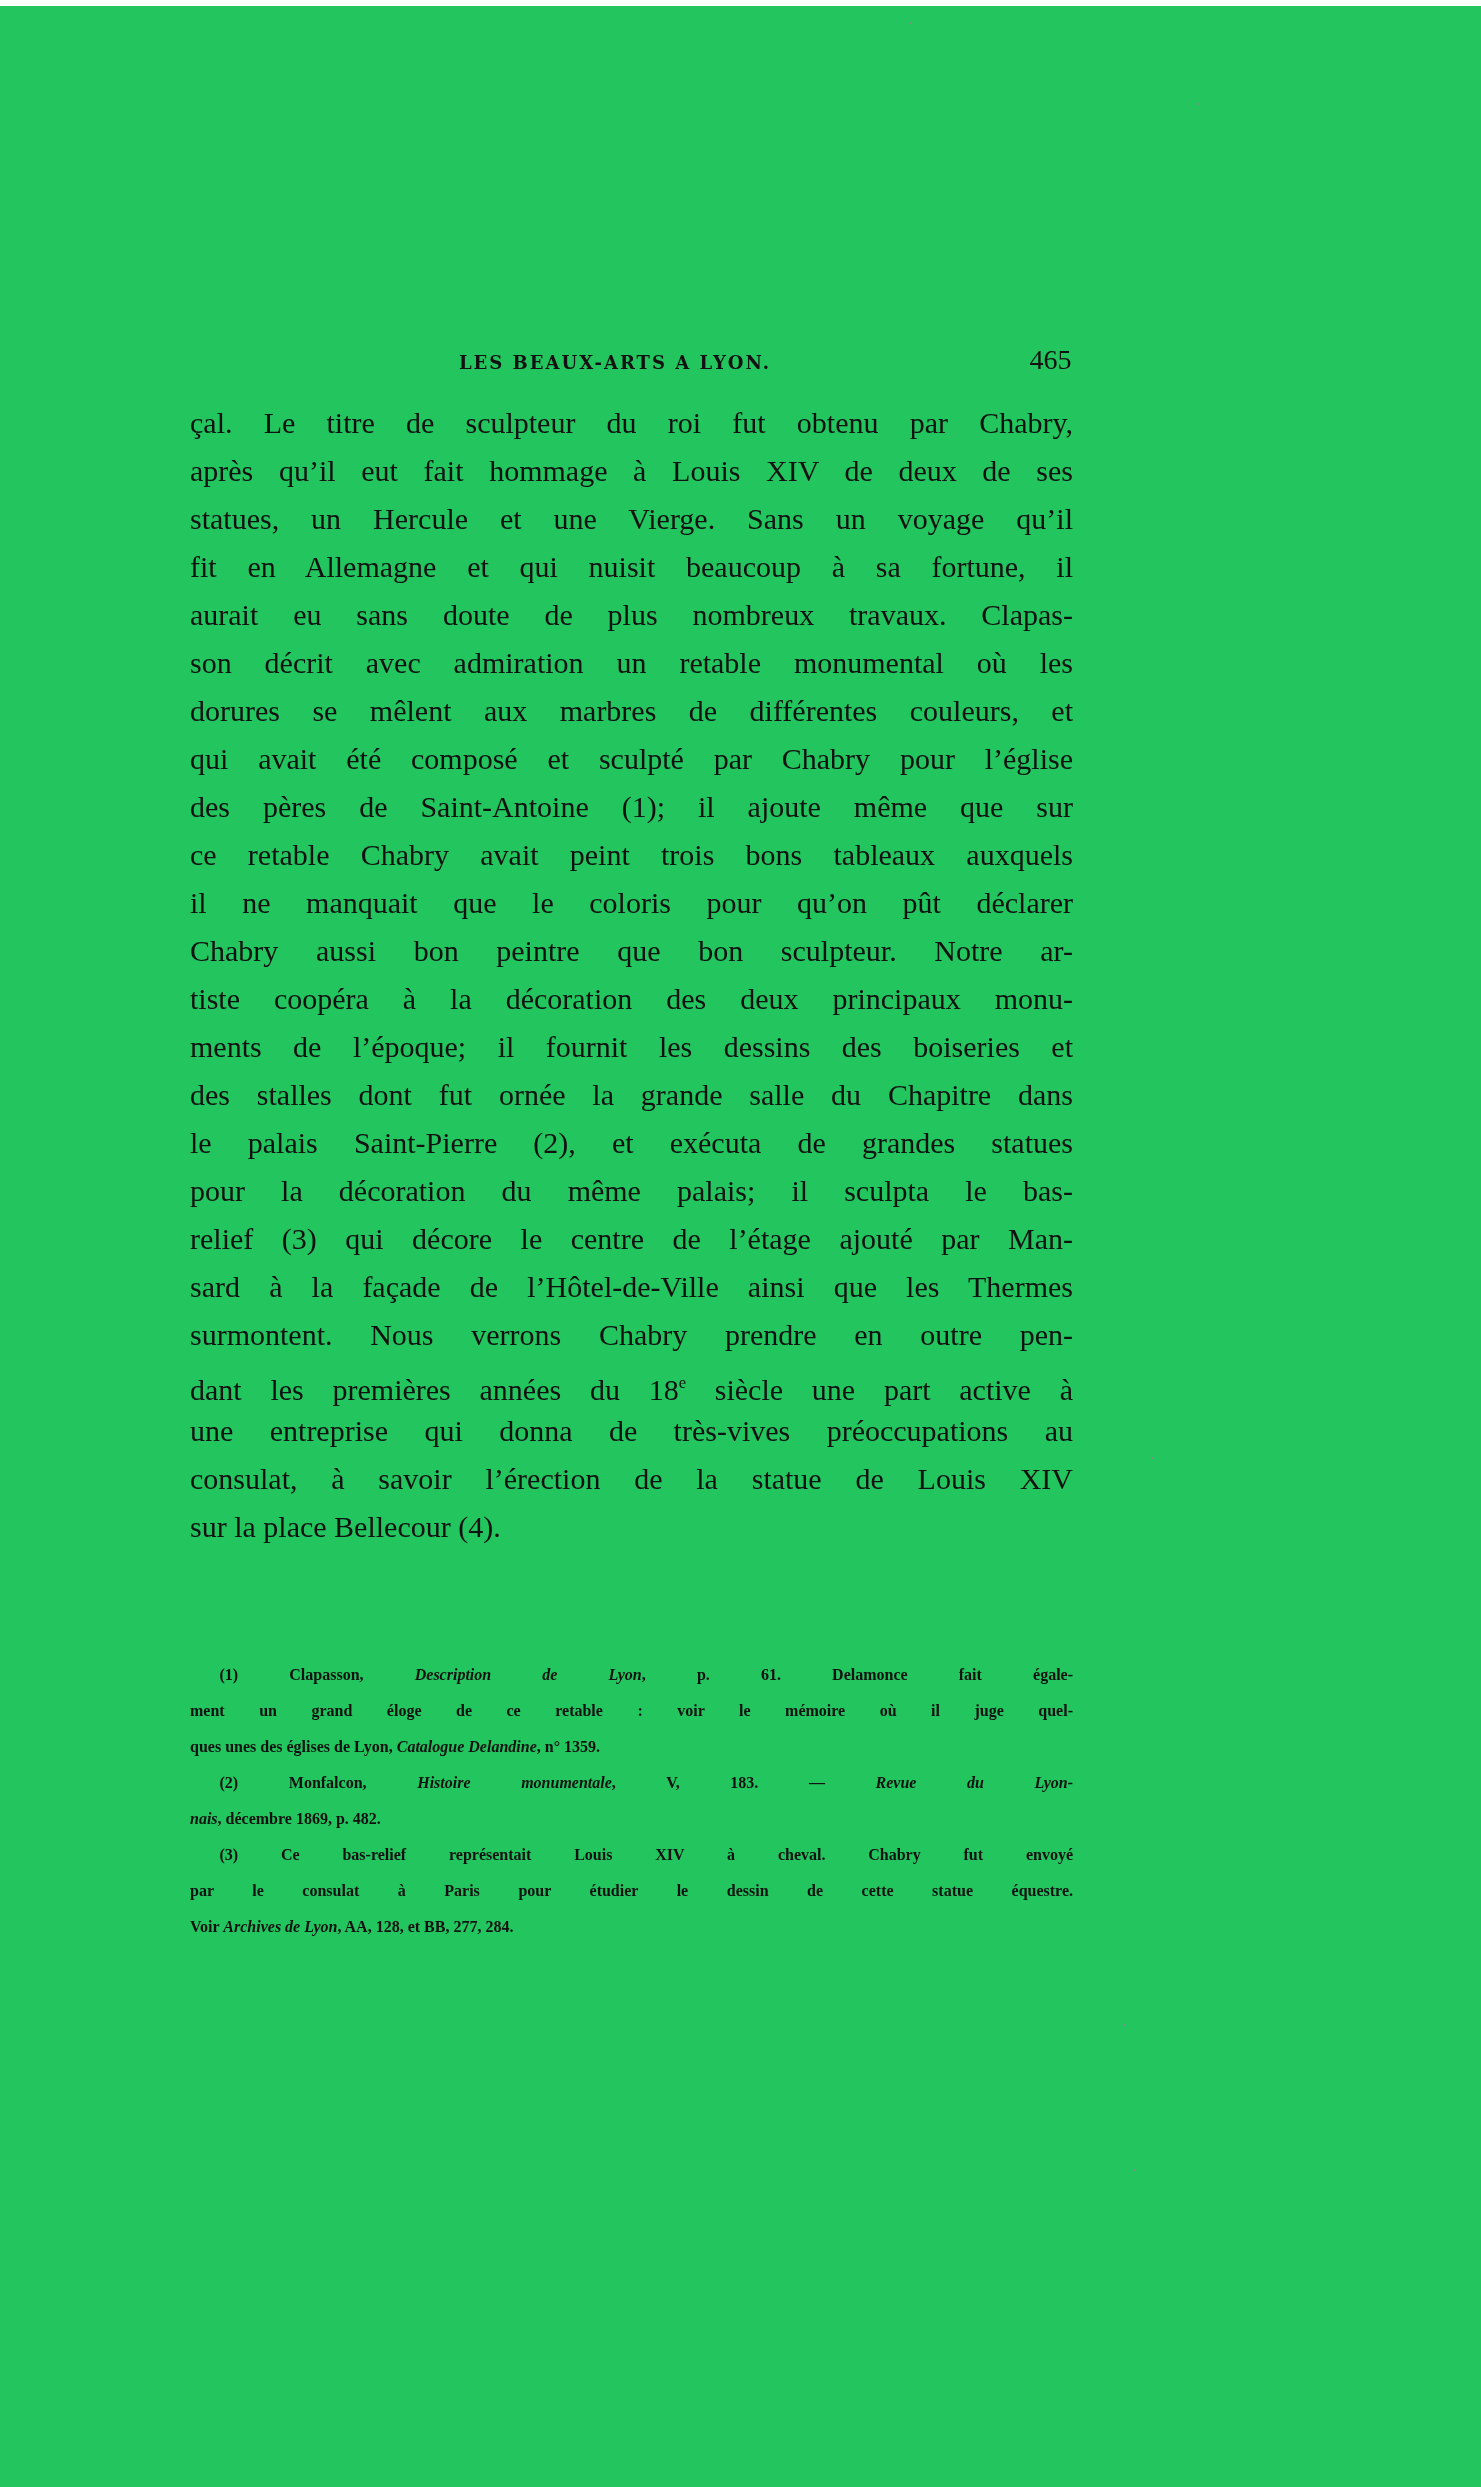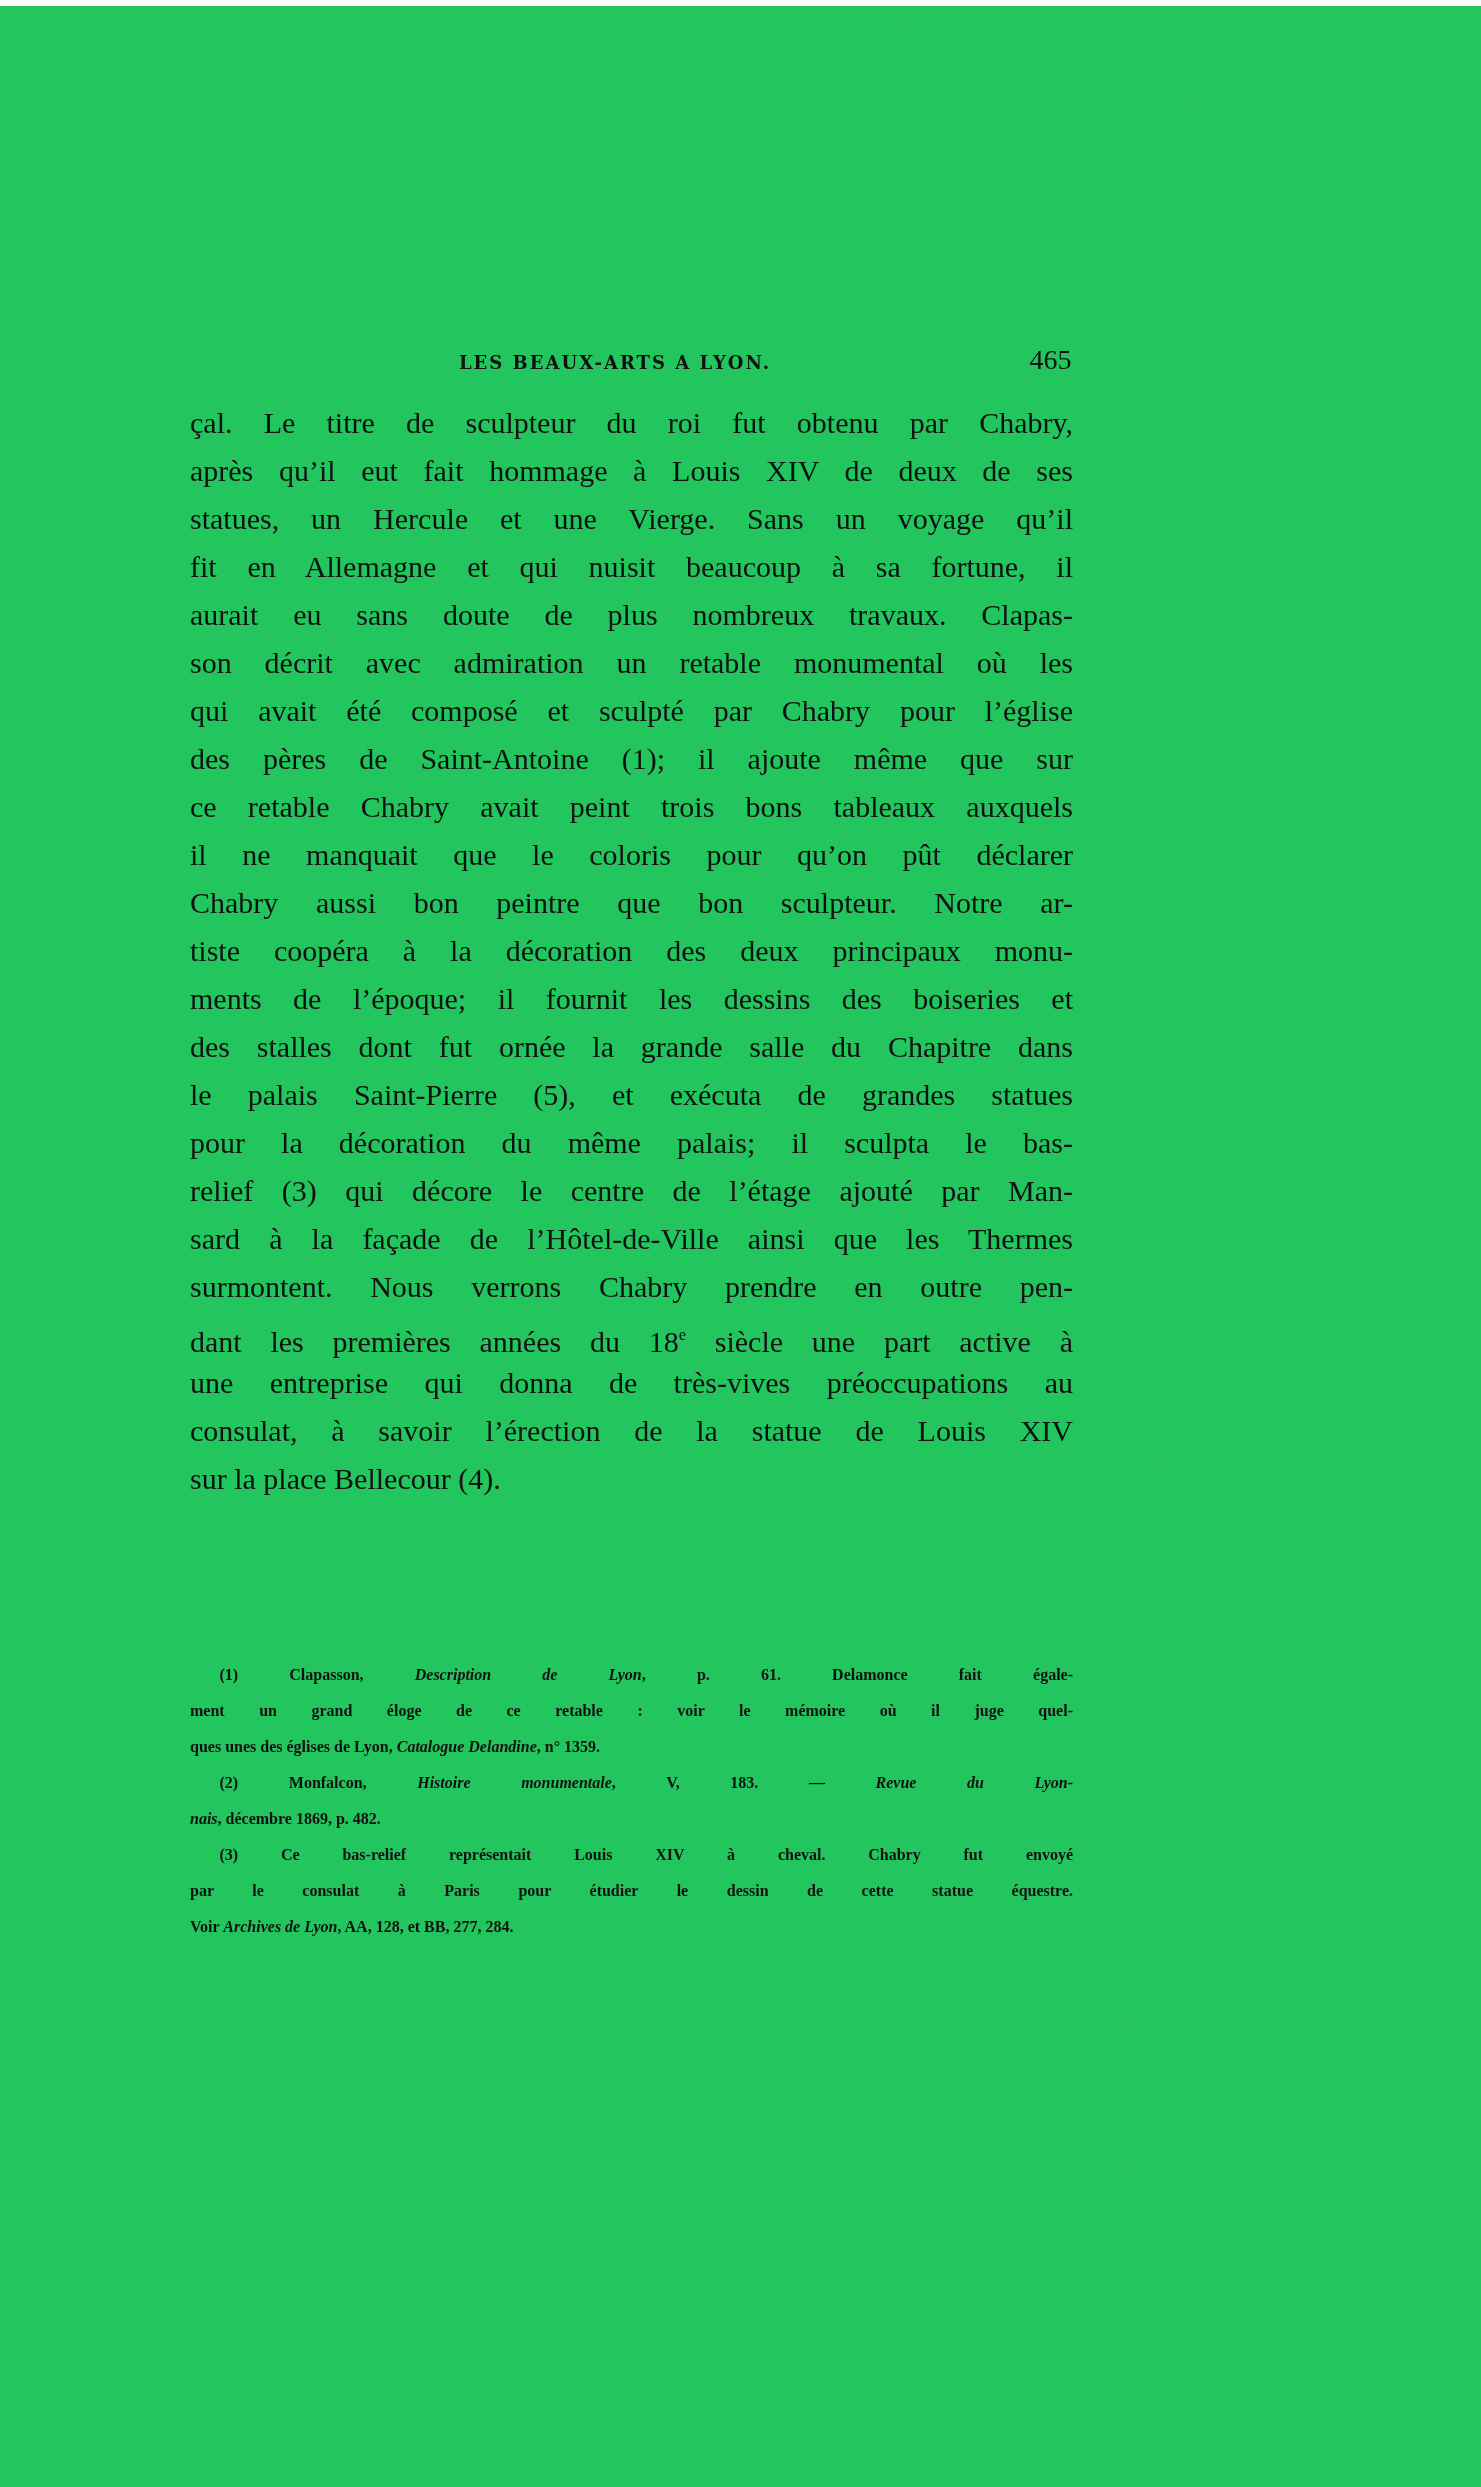--- a/index.html
+++ b/index.html
@@ -29,29 +29,30 @@
     <div class="page-number">465</div>
   </div>
 
   <div class="body-text">
     <div class="line" style="white-space: nowrap;">çal. Le titre de sculpteur du roi fut obtenu par Chabry,</div>
     <div class="line" style="white-space: nowrap;">après qu’il eut fait hommage à Louis XIV de deux de ses</div>
     <div class="line" style="white-space: nowrap;">statues, un Hercule et une Vierge. Sans un voyage qu’il</div>
     <div class="line" style="white-space: nowrap;">fit en Allemagne et qui nuisit beaucoup à sa fortune, il</div>
     <div class="line" style="white-space: nowrap;">aurait eu sans doute de plus nombreux travaux. Clapas-</div>
     <div class="line" style="white-space: nowrap;">son décrit avec admiration un retable monumental où les</div>
+    <div class="line" style="white-space: nowrap;">dorures se mêlent aux marbres de différentes couleurs, et</div>
     <div class="line" style="white-space: nowrap;">qui avait été composé et sculpté par Chabry pour l’église</div>
     <div class="line" style="white-space: nowrap;">des pères de Saint-Antoine (1); il ajoute même que sur</div>
     <div class="line" style="white-space: nowrap;">ce retable Chabry avait peint trois bons tableaux auxquels</div>
     <div class="line" style="white-space: nowrap;">il ne manquait que le coloris pour qu’on pût déclarer</div>
     <div class="line" style="white-space: nowrap;">Chabry aussi bon peintre que bon sculpteur. Notre ar-</div>
     <div class="line" style="white-space: nowrap;">tiste coopéra à la décoration des deux principaux monu-</div>
     <div class="line" style="white-space: nowrap;">ments de l’époque; il fournit les dessins des boiseries et</div>
     <div class="line" style="white-space: nowrap;">des stalles dont fut ornée la grande salle du Chapitre dans</div>
-    <div class="line" style="white-space: nowrap;">le palais Saint-Pierre (5), et exécuta de grandes statues</div>
+    <div class="line" style="white-space: nowrap;">le palais Saint-Pierre (2), et exécuta de grandes statues</div>
     <div class="line" style="white-space: nowrap;">pour la décoration du même palais; il sculpta le bas-</div>
     <div class="line" style="white-space: nowrap;">relief (3) qui décore le centre de l’étage ajouté par Man-</div>
     <div class="line" style="white-space: nowrap;">sard à la façade de l’Hôtel-de-Ville ainsi que les Thermes</div>
     <div class="line" style="white-space: nowrap;">surmontent. Nous verrons Chabry prendre en outre pen-</div>
     <div class="line" style="white-space: nowrap;"><span>dant les premières années du 18</span><sup class="ord">e</sup><span> siècle une part active à</span></div>
     <div class="line" style="white-space: nowrap;">une entreprise qui donna de très-vives préoccupations au</div>
     <div class="line" style="white-space: nowrap;">consulat, à savoir l’érection de la statue de Louis XIV</div>
     <div class="line last">sur la place Bellecour (4).</div>
   </div>
 

